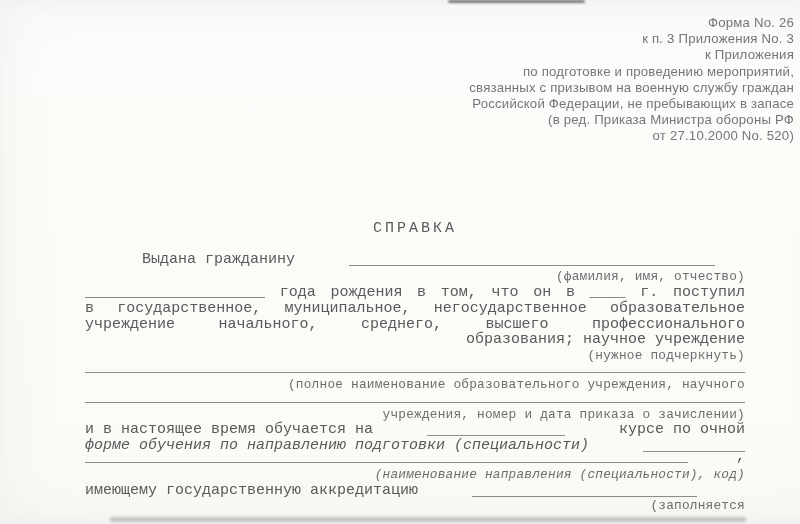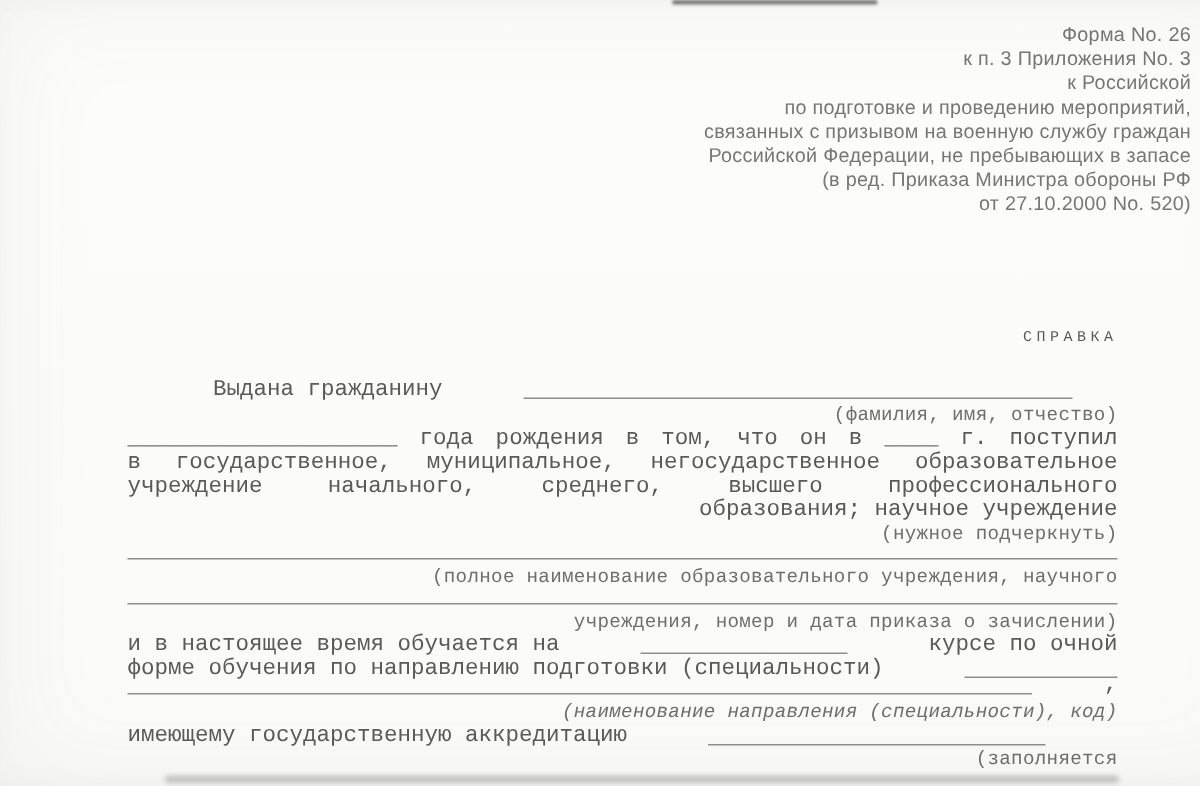--- a/index.html
+++ b/index.html
@@ -28,21 +28,21 @@
     position:absolute;top:15px;right:54px;
     text-align:right;
     font-family:"Liberation Sans",sans-serif;
     font-size:13.2px;line-height:16.2px;
     color:var(--ink-header);
     letter-spacing:.2px;
   }
   
   .title{
     position:absolute;top:220px;left:85px;width:660px;
-    text-align:right;font-size:10px;letter-spacing:3px;color:var(--ink);
+    text-align:center;font-size:15px;letter-spacing:3px;color:var(--ink);
   }
   
   .col{position:absolute;left:85px;top:0;width:660px;height:100%;}
   .row{position:absolute;left:0;right:0;font-size:15px;line-height:17px;white-space:nowrap;gap:48px;}
   .jrow{text-align:justify;text-align-last:justify;white-space:normal;}
   .frow{display:flex;align-items:flex-end;}
   .fill{flex:1;border-bottom:1px solid var(--line);margin:0 0 2px 6px;height:.9em;}
   .cap{font-size:12.8px;color:var(--ink-caption);letter-spacing:.2px;text-align:right;}
   .blankline{border-bottom:1px solid var(--line);height:14px;}
   
@@ -58,21 +58,21 @@
 </head>
 <body>
 
 <div class="page">
 
   <div class="smudge-top"></div>
 
   <div class="hdr">
     <div>Форма No. 26</div>
     <div>к п. 3 Приложения No. 3</div>
-    <div>к Российской</div>
+    <div>к Приложения</div>
     <div>по подготовке и проведению мероприятий,</div>
     <div>связанных с призывом на военную службу граждан</div>
     <div>Российской Федерации, не пребывающих в запасе</div>
     <div>(в ред. Приказа Министра обороны РФ</div>
     <div>от 27.10.2000 No. 520)</div>
   </div>
 
   <div class="title">СПРАВКА</div>
 
   <div class="col">
@@ -104,21 +104,21 @@
     <div class="row blankline" style="top:388px;"></div>
 
     <div class="row cap" style="top:406px;left:105px;">учреждения, номер и дата приказа о зачислении)</div>
 
     <div class="row frow" style="top:421px;">
       <span>и в настоящее время обучается на</span>
       <span class="fill" style="margin-right:6px;"></span>
       <span>курсе по очной</span>
     </div>
 
-    <div class="row frow" style="top:437px;">
+    <div class="row frow" style="top:437px;font-style:italic;">
       <span>форме обучения по направлению подготовки (специальности)</span>
       <span class="fill"></span>
     </div>
 
     <div class="row frow" style="top:448px;">
       <span class="fill" style="margin-left:0;"></span>
       <span>,</span>
     </div>
 
     <div class="row cap" style="top:466px;left:110px;font-style:italic;">(наименование направления (специальности), код)</div>

